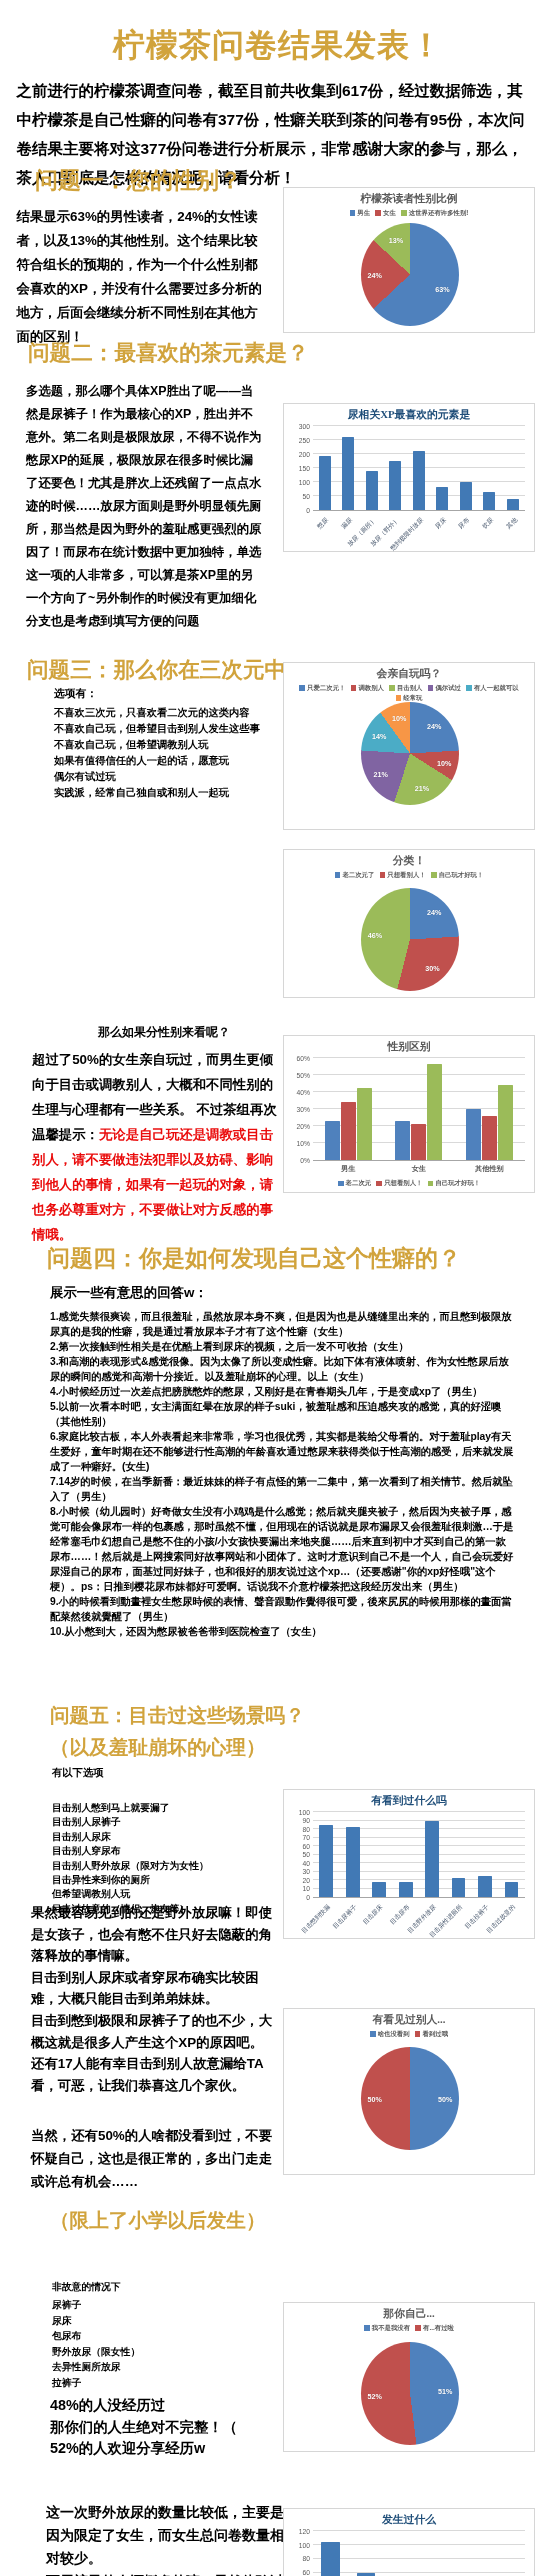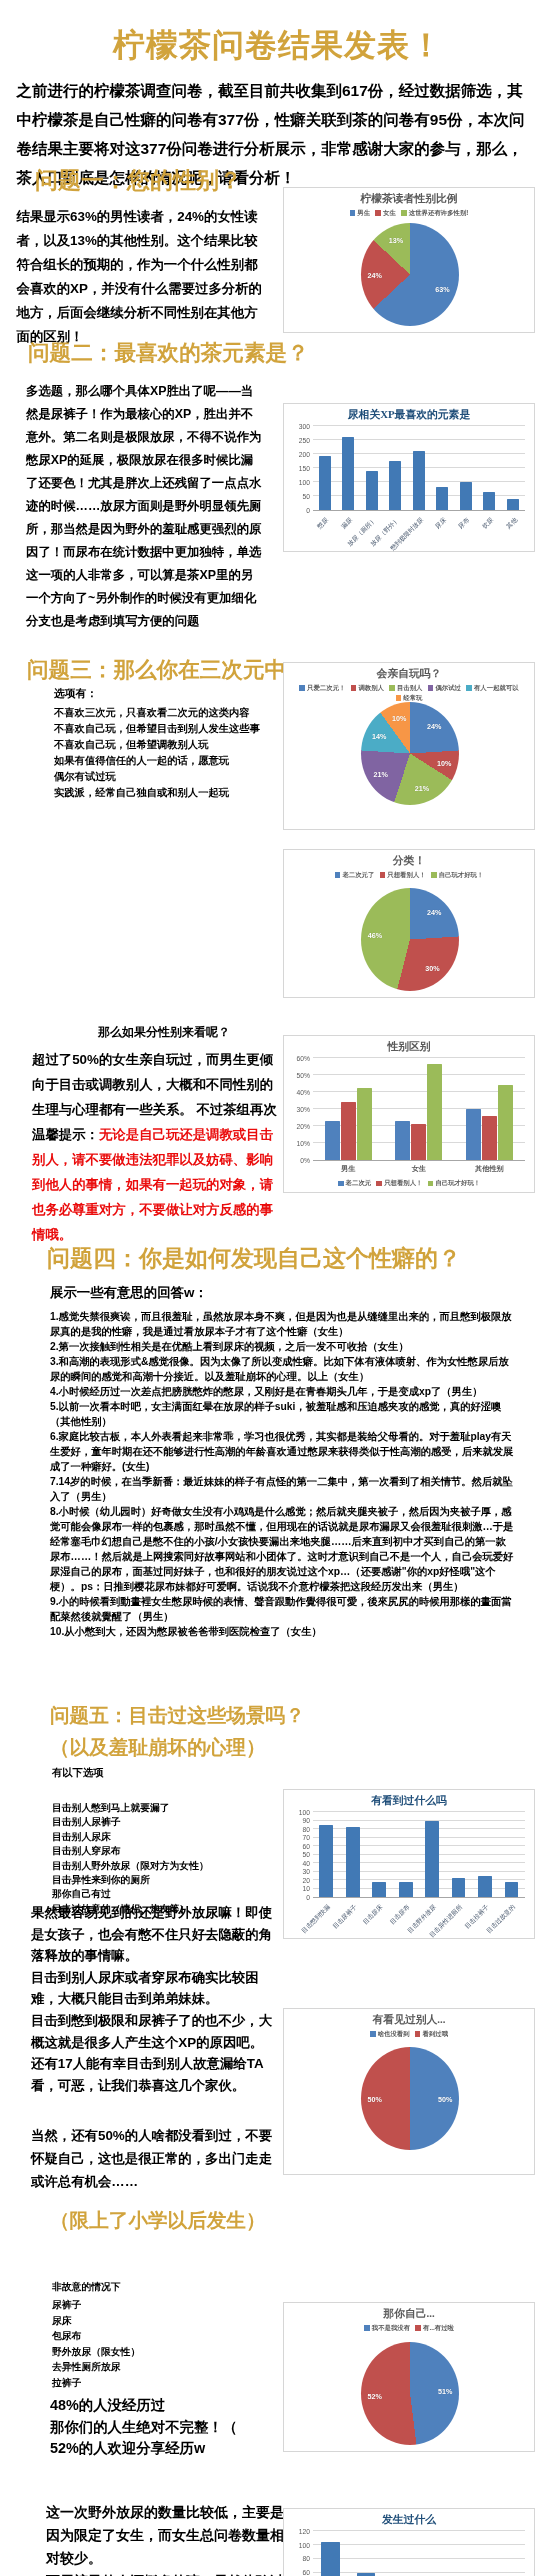--- a/index.html
+++ b/index.html
@@ -307,21 +307,21 @@
     <div>（以及羞耻崩坏的心理）</div>
   </div>
   <div class="abs body-text" style="top:1766px;left:52px;font-size:10.3px;">有以下选项</div>
   <div class="abs opt-list" style="top:1783px;left:52px;width:222px;font-size:9.8px;line-height:14.4px;margin-top:18px;">
       <div>目击别人憋到马上就要漏了</div>
       <div>目击别人尿裤子</div>
       <div>目击别人尿床</div>
       <div>目击别人穿尿布</div>
       <div>目击别人野外放尿（限对方为女性）</div>
       <div>目击异性来到你的厕所</div>
-      <div>那你自己有过</div>
+      <div>但希望调教别人玩</div>
       <div>目击过故意的（情侣、炮友等）</div>
     </div>
   <div class="chart-card" style="top:1789px;height:150px;">
       <div class="cc-title" style="color: rgb(31, 78, 121);">有看到过什么吗</div>
       <div class="cc-body" style="inset: 21.6px 9.3px 41px 29px;">
         <div class="gline base" style="bottom: 0%;"></div>
         <div class="ylab" style="bottom: 0%;">0</div>
         <div class="gline" style="bottom: 10%;"></div>
         <div class="ylab" style="bottom: 10%;">10</div>
         <div class="gline" style="bottom: 20%;"></div>

